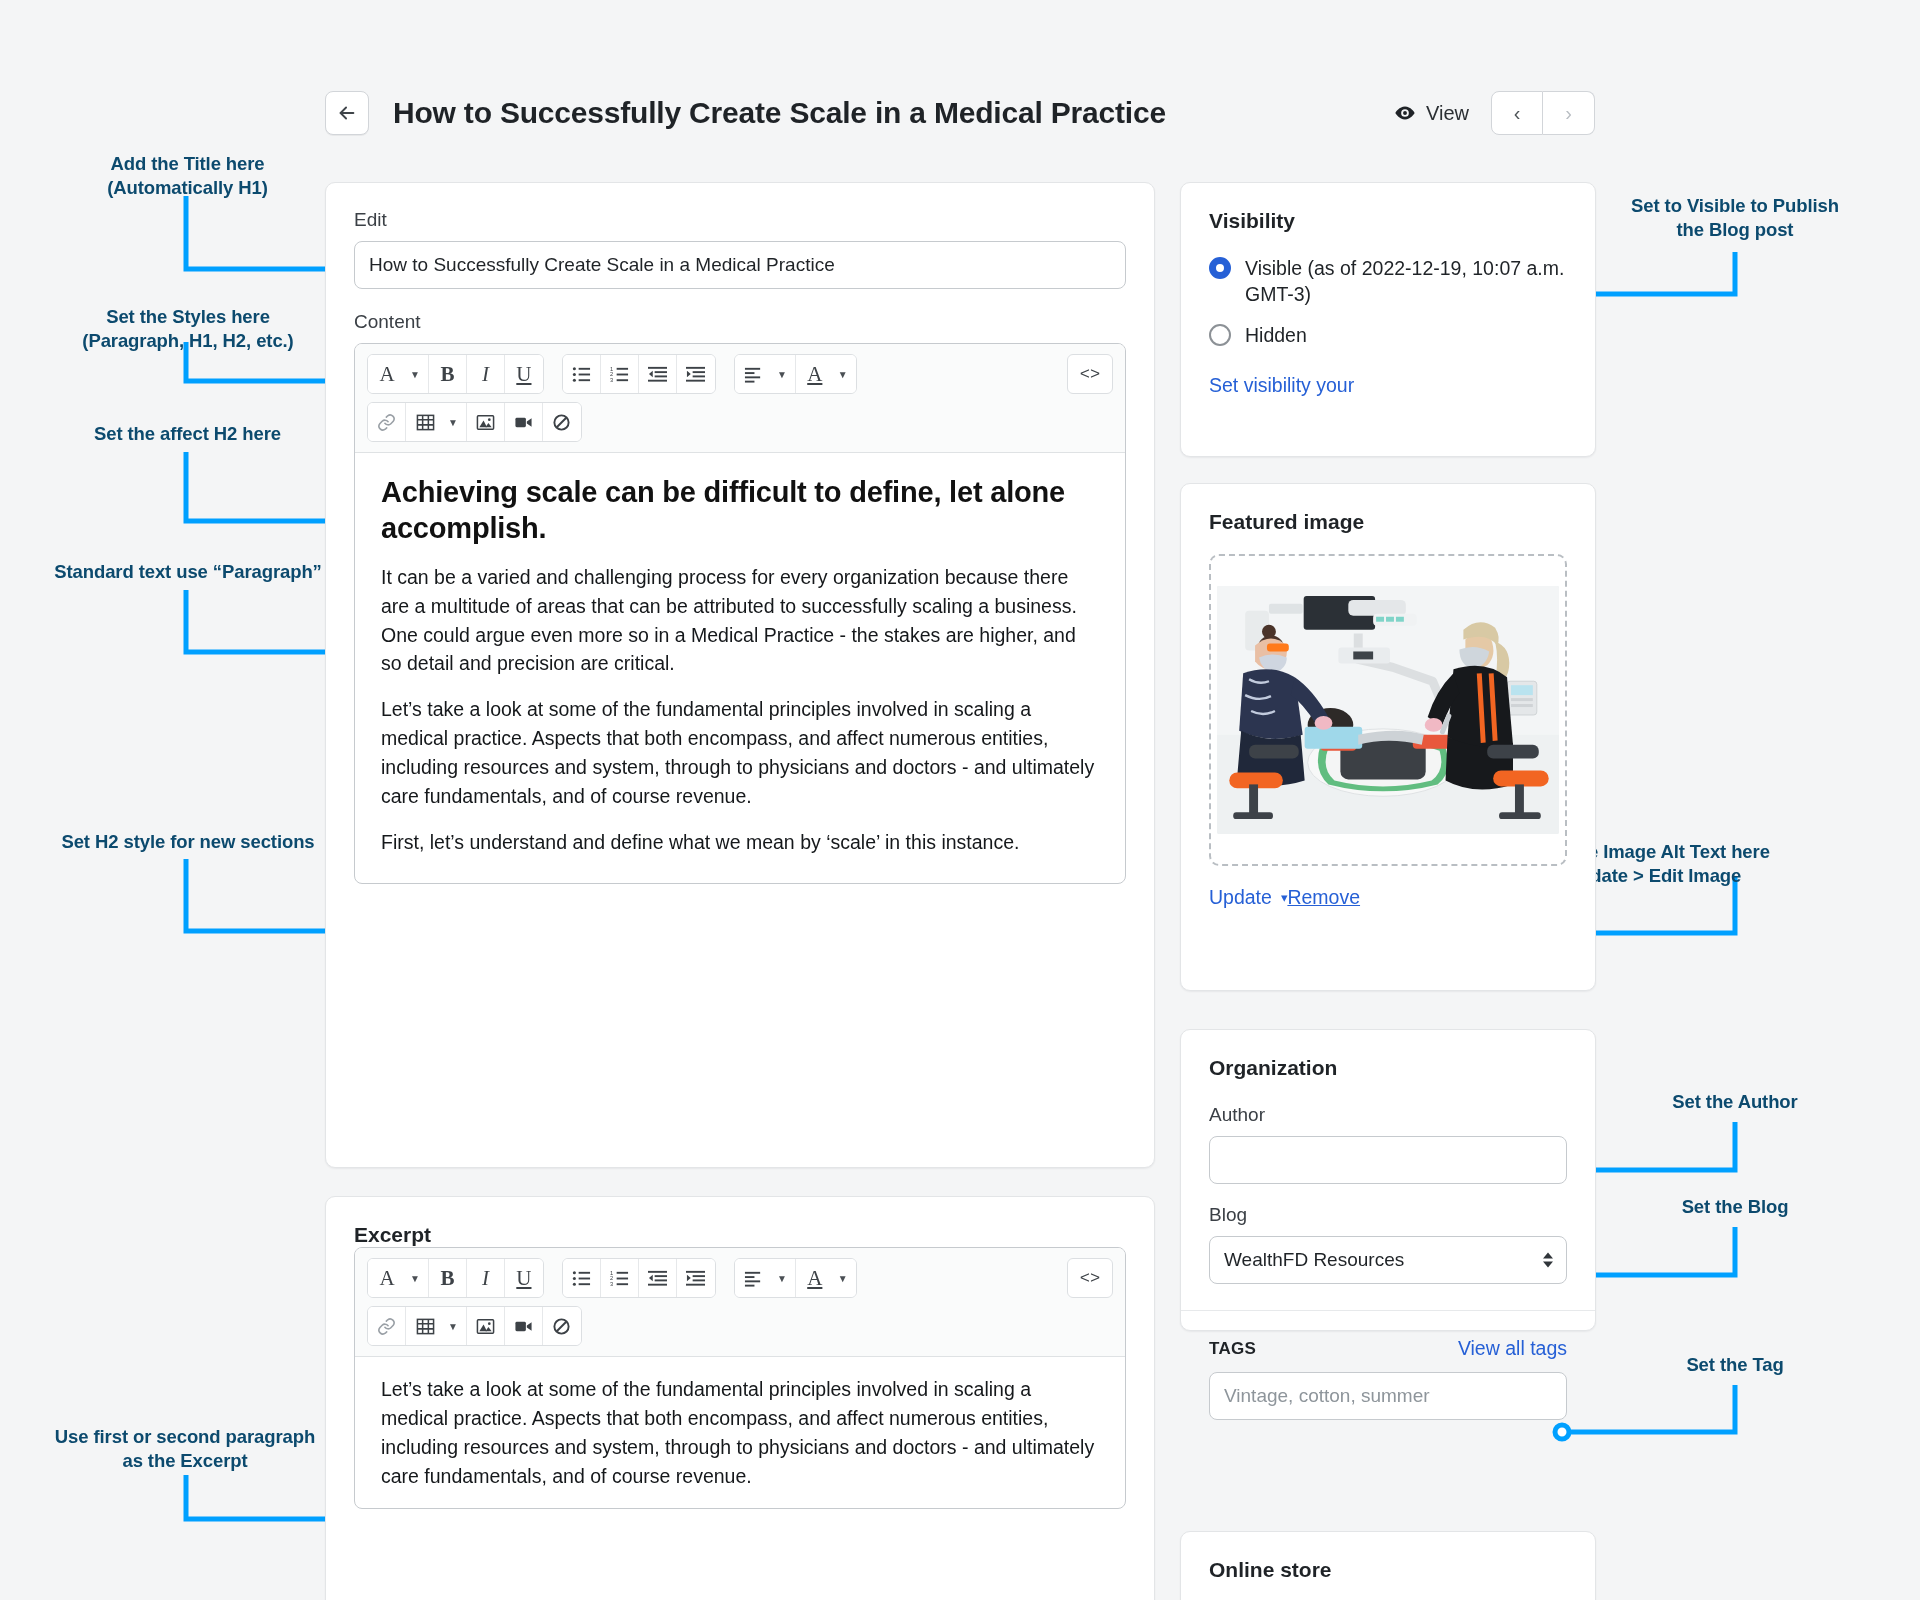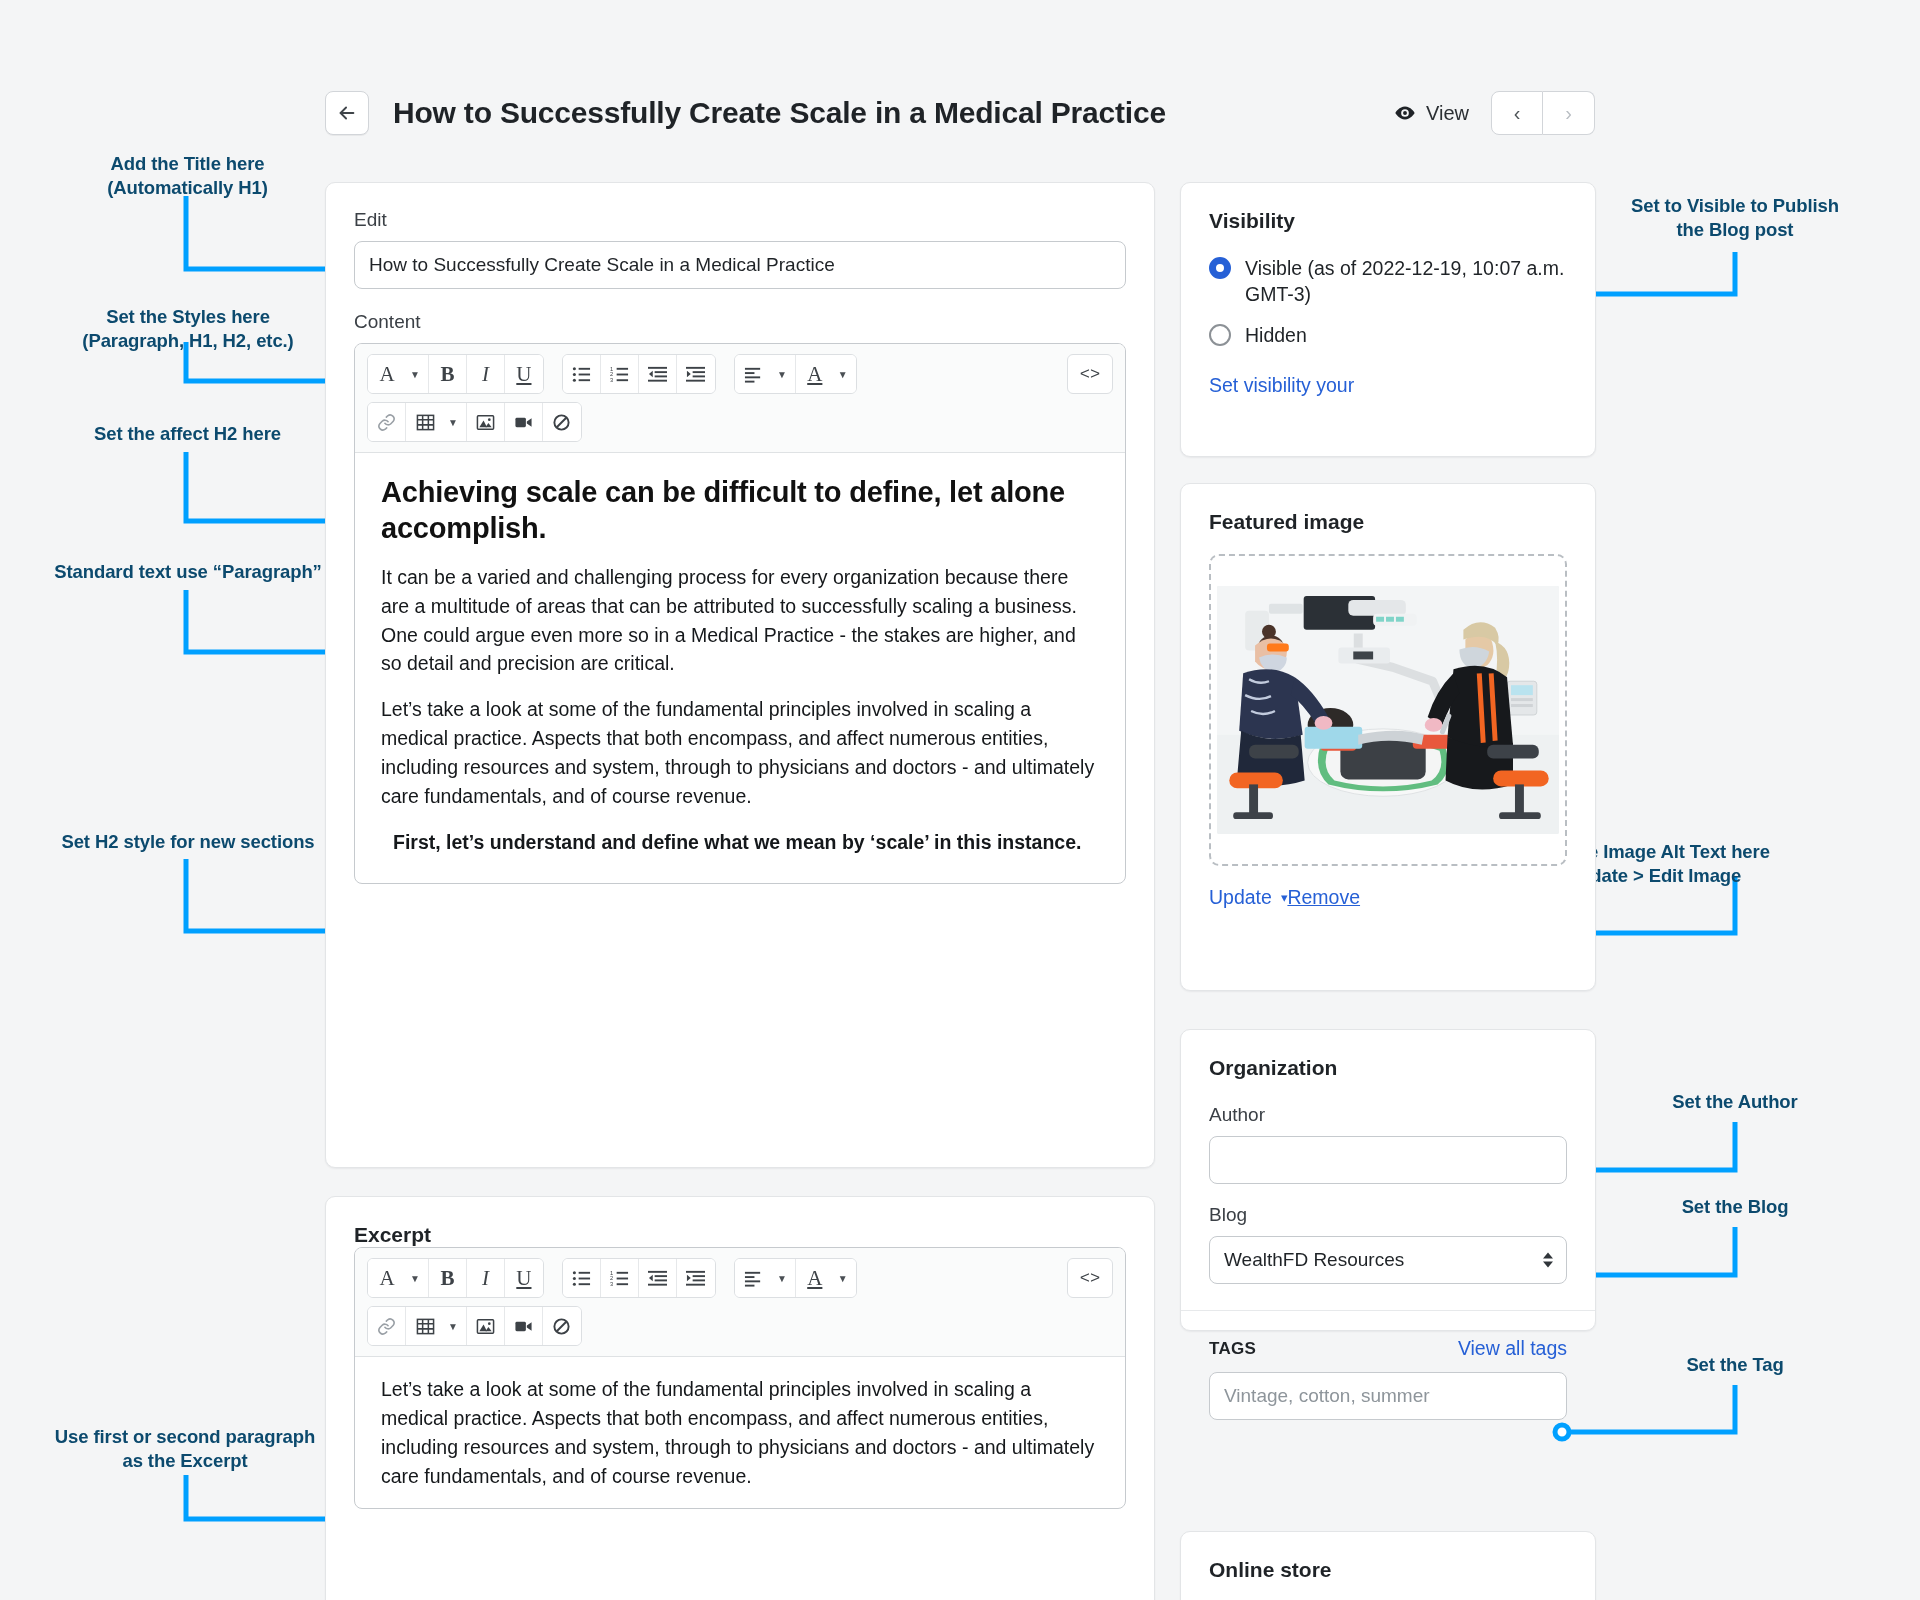--- a/index.html
+++ b/index.html
@@ -80,21 +80,21 @@
   .spacer { flex: 1; }
   .code-btn {
     width: 46px; height: 40px; border: 1px solid #dcdfe2; border-radius: 6px;
     background: #fff; display: flex; align-items: center; justify-content: center;
     font-size: 17px; color: #3d4247; cursor: pointer; font-family: "Liberation Mono", monospace;
   }
   .rte-body { padding: 22px 26px 10px; height: 430px; overflow: hidden; }
   .rte-body h2 { font-size: 29px; line-height: 1.24; color: #111; font-weight: 700; margin-bottom: 16px; letter-spacing: -.2px;}
   .rte-body h2.sub { margin-top: 24px; }
   .rte-body p { font-size: 19.5px; line-height: 1.48; color: #15181b; margin-bottom: 17px; }
-  .rte-body p.b { font-weight: 700; margin-left: 12px; }
+  .rte-body p.b { font-weight: 400; }
 
   
   #excerpt-card { left: 325px; top: 1196px; width: 830px; height: 420px; }
   .excerpt-help { font-size: 19px; color: #30353a; margin: 18px 0 12px; }
   .excerpt-body { padding: 18px 26px; }
   .excerpt-body p { font-size: 19.5px; line-height: 1.48; color: #15181b; }
 
   
   #visibility-card { left: 1180px; top: 182px; width: 416px; height: 275px; }
   #featured-card { left: 1180px; top: 483px; width: 416px; height: 508px; }

